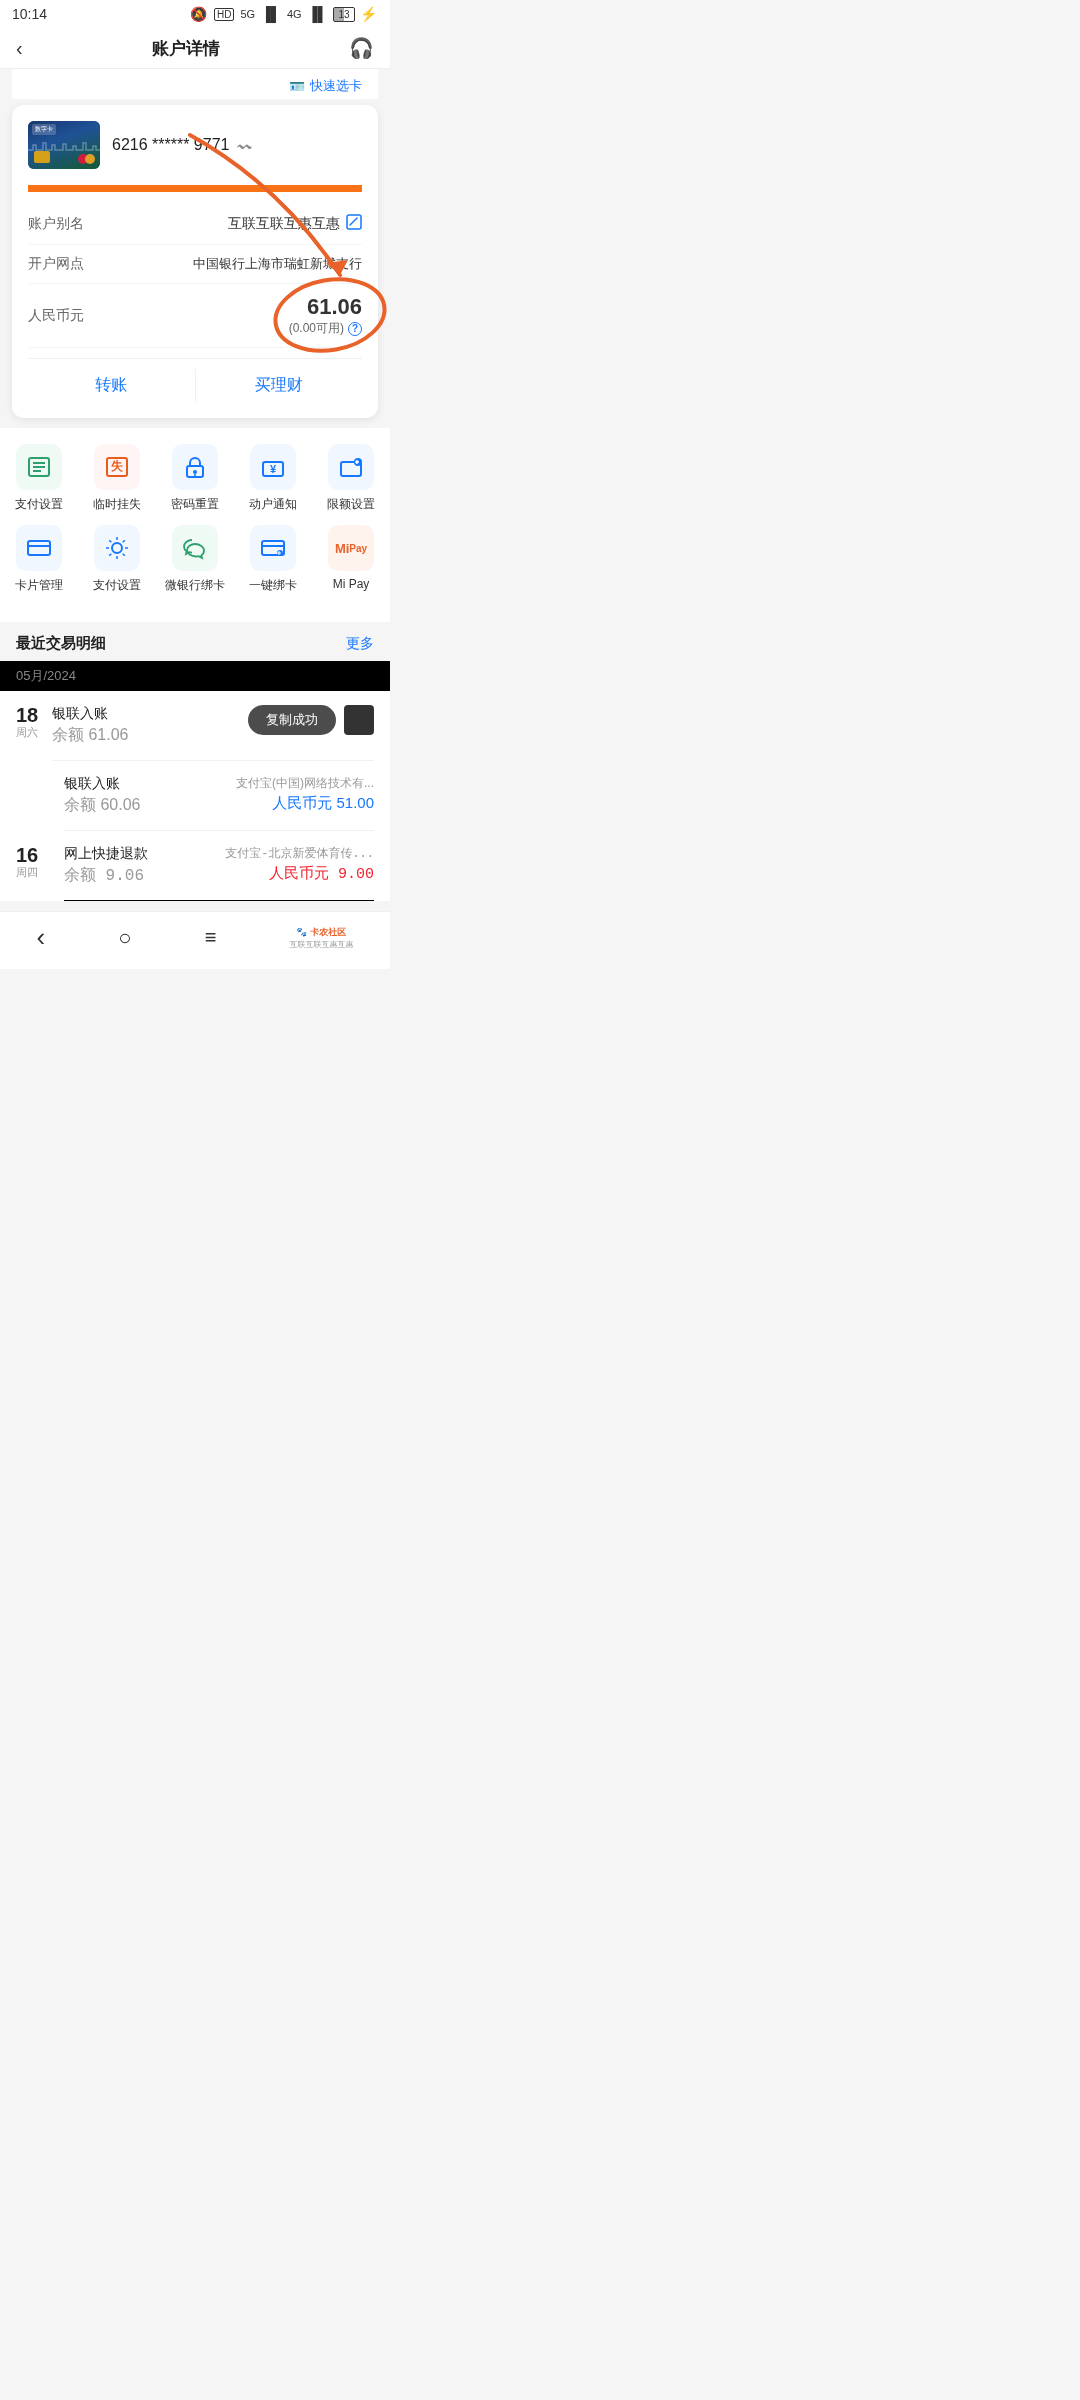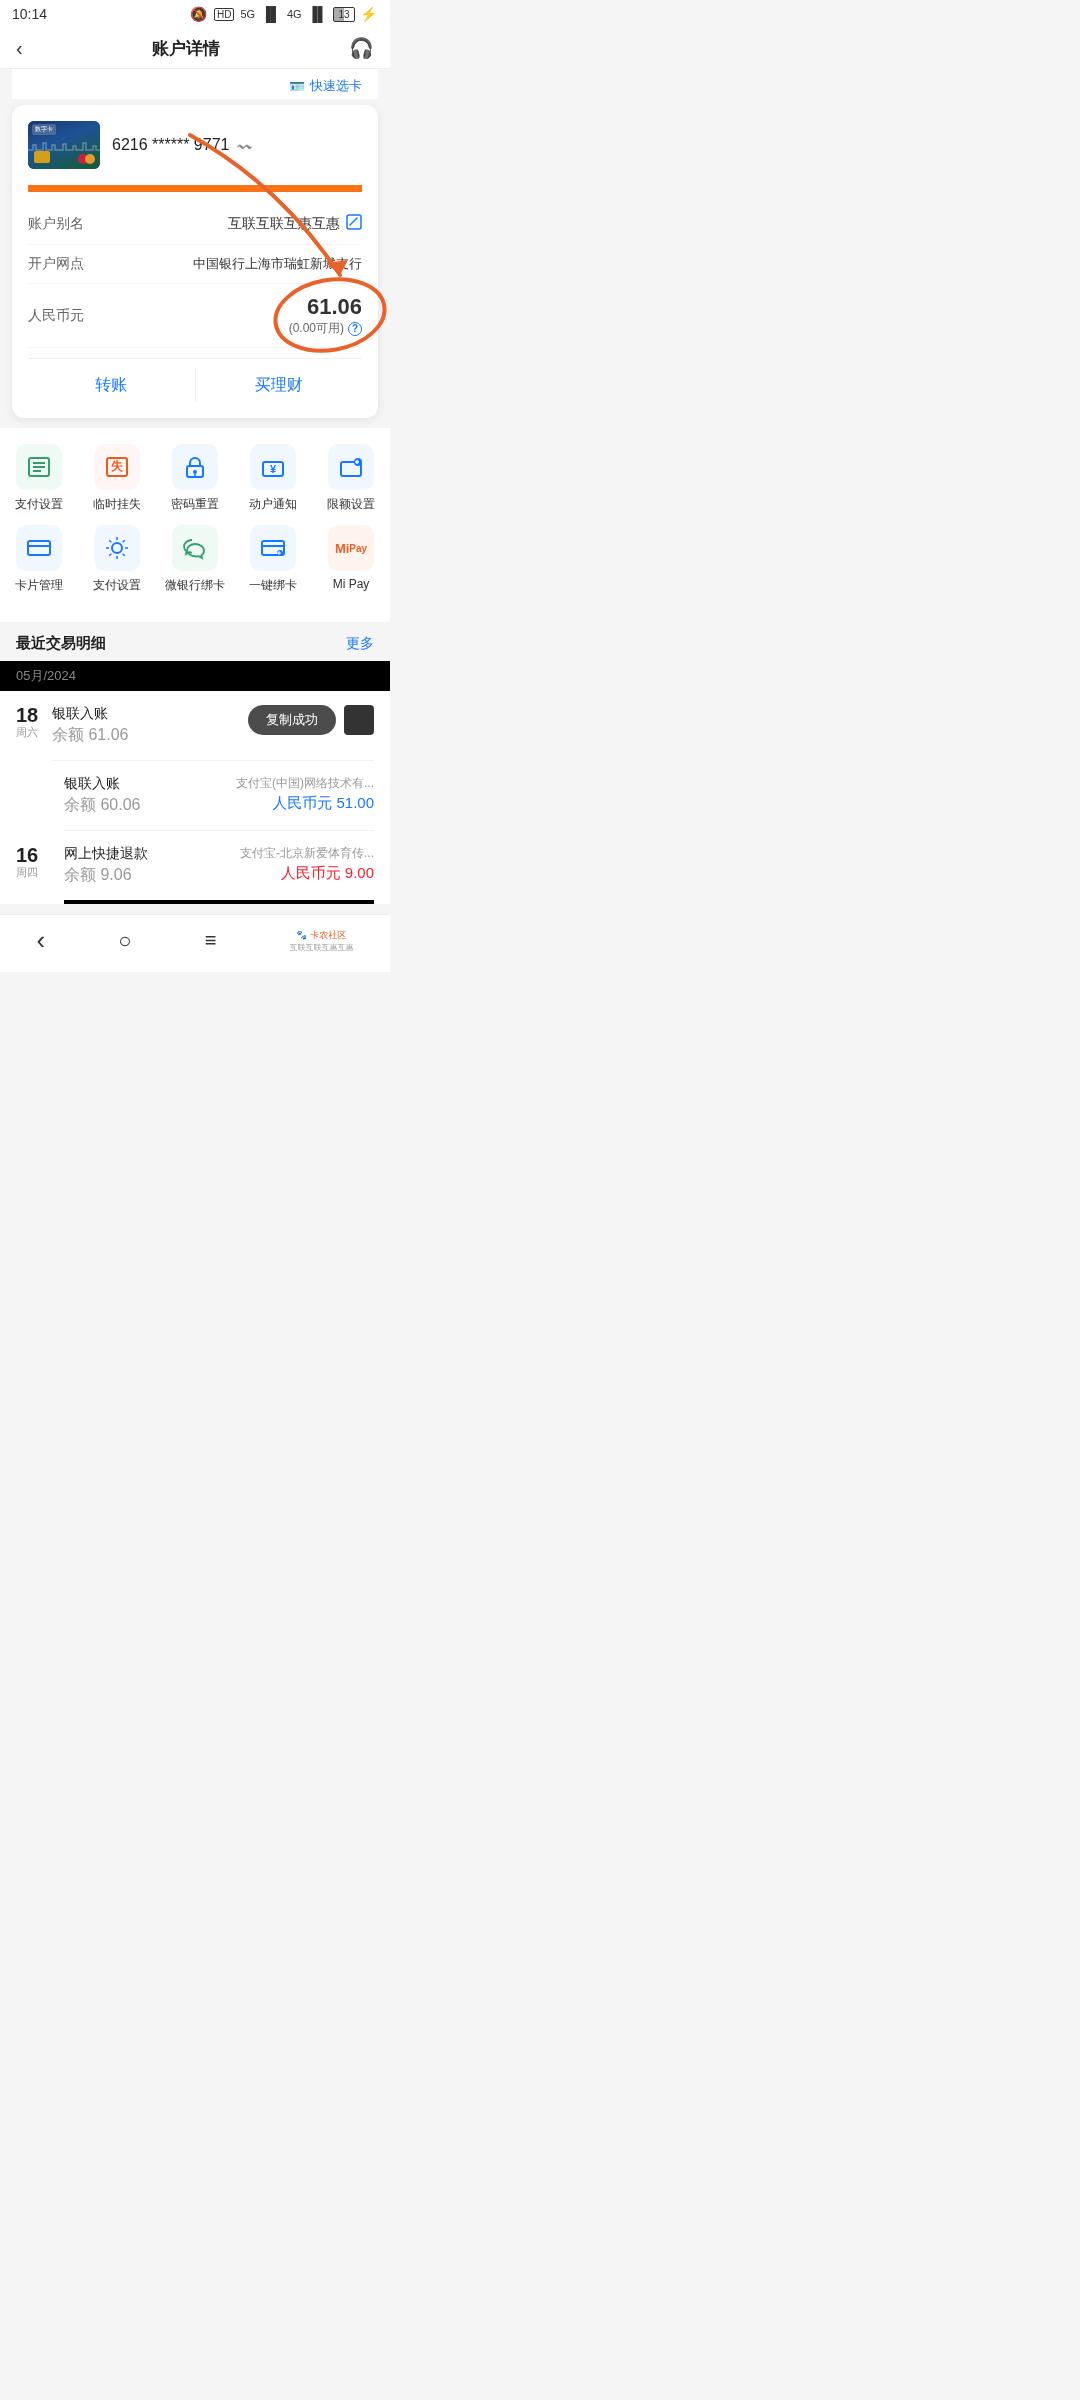--- a/index.html
+++ b/index.html
@@ -583,35 +583,35 @@
         <div class="tx-amount income">人民币元 51.00</div>
       </div>
     </div>
   </div>
 
   <div style="display:flex;padding:14px 16px 0 16px;gap:12px;">
     <div class="tx-date">
       <div class="tx-day">16</div>
       <div class="tx-weekday">周四</div>
     </div>
-    <div style="flex:1;display:flex;justify-content:space-between;align-items:flex-start;padding-bottom:14px;border-bottom:4px solid #000000;">
+    <div style="flex:1;display:flex;justify-content:space-between;align-items:flex-start;padding-bottom:14px;border-bottom:1px solid #000000;font-family:Liberation Mono, monospace;">
       <div class="tx-left">
         <div class="tx-title">网上快捷退款</div>
         <div class="tx-balance">余额 9.06</div>
       </div>
       <div class="tx-right">
         <div class="tx-source">支付宝-北京新爱体育传...</div>
         <div class="tx-amount expense">人民币元 9.00</div>
       </div>
     </div>
   </div>
 
 </div>
 
 <div class="bottom-nav">
   <span style="font-size:26px;color:#333;">‹</span>
   <span style="font-size:22px;color:#333;">○</span>
   <span style="font-size:20px;color:#333;">≡</span>
   <div style="text-align:center;">
-    <div style="font-size:9px;color:#e8622a;font-weight:normal;">🐾 卡农社区</div>
+    <div style="font-size:9px;color:#e8622a;font-weight:bold;">🐾 卡农社区</div>
     <div style="font-size:8px;color:#999;">互联互联互惠互惠</div>
   </div>
 </div>
 
 </body></html>

